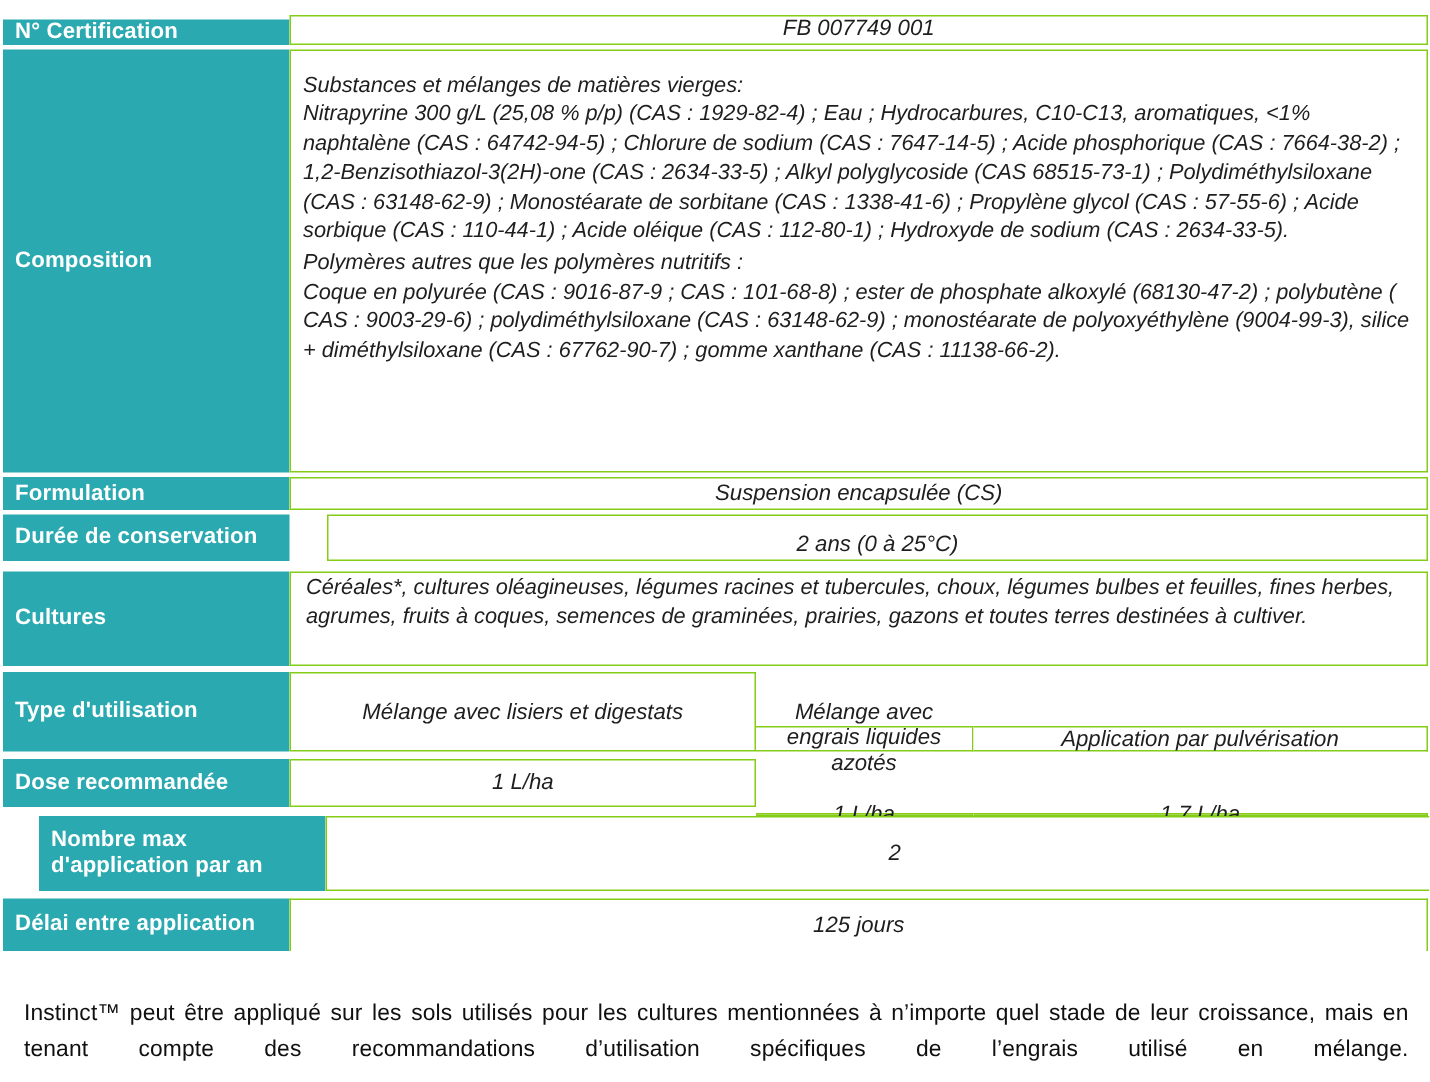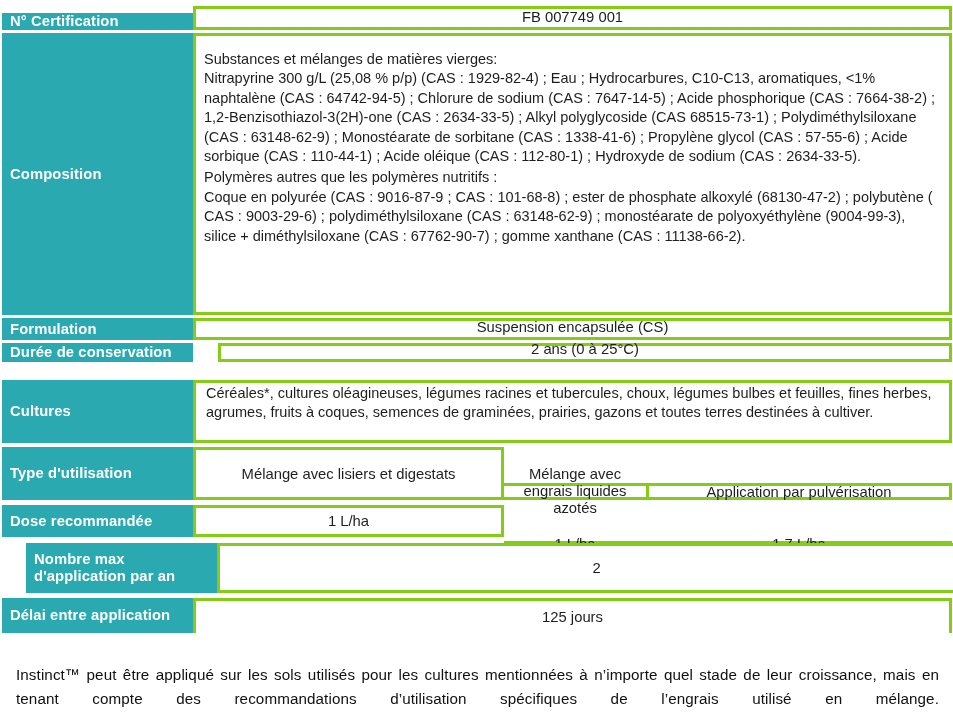--- a/index.html
+++ b/index.html
@@ -12,21 +12,21 @@
     font-family: "Liberation Sans", sans-serif;
     color: #1e1e1e;
     overflow: hidden;
     padding: 6px 1px 0 2px;
   }
   .spec-table { width: 950px; }
   .row { display: flex; width: 100%; }
   .r0 { height: 24px; margin-bottom: 3px; align-items: flex-end; }
   .r1 { height: 282px; margin-bottom: 3px; }
   .r2 { height: 22px; margin-bottom: 3px; }
-  .r3 { height: 19px; margin-bottom: 18px; gap: 25px; }
+  .r3 { height: 31px; margin-bottom: 7px; gap: 25px; }
   .r4 { height: 63px; margin-bottom: 4px; }
   .r5 { height: 53px; margin-bottom: 5px; }
   .r6 { height: 32px; margin-bottom: 6px; }
   .r7 { height: 50px; margin-bottom: 5px; margin-left: 24px; }
   .r8 { height: 35px; }
   .label {
     flex: 0 0 191px;
     background: #2aa9b0;
     color: #ffffff;
     font-weight: bold;
@@ -34,28 +34,29 @@
     line-height: 17px;
     display: flex;
     align-items: center;
     padding-left: 8px;
     padding-right: 4px;
     letter-spacing: 0.1px;
   }
   .cells { flex: 1 1 auto; display: flex; min-width: 0; }
   .cell {
     background: #ffffff;
-    border: 3px solid #84cc16;
+    border: 1px solid #84cc16;
     display: flex;
     align-items: center;
     justify-content: center;
     text-align: center;
     font-size: 14.8px;
     color: #1e1e1e;
     min-width: 0;
+    font-style: italic;
   }
   .cell.grow { flex: 1 1 auto; }
   .cell + .cell { border-left: none; margin-top: 36px; }
   .cell.bottom { align-items: flex-end; padding-bottom: 2px; }
   .cell.text-block {
     display: block;
     text-align: left;
     font-size: 14.5px;
     line-height: 19.4px;
   }

